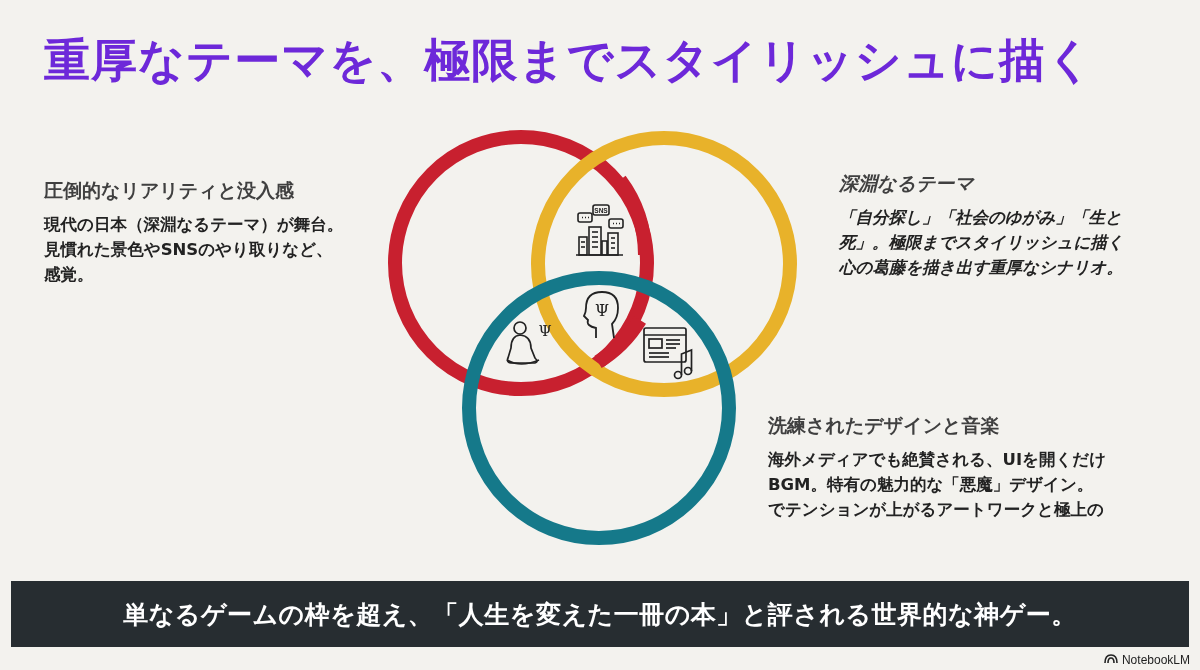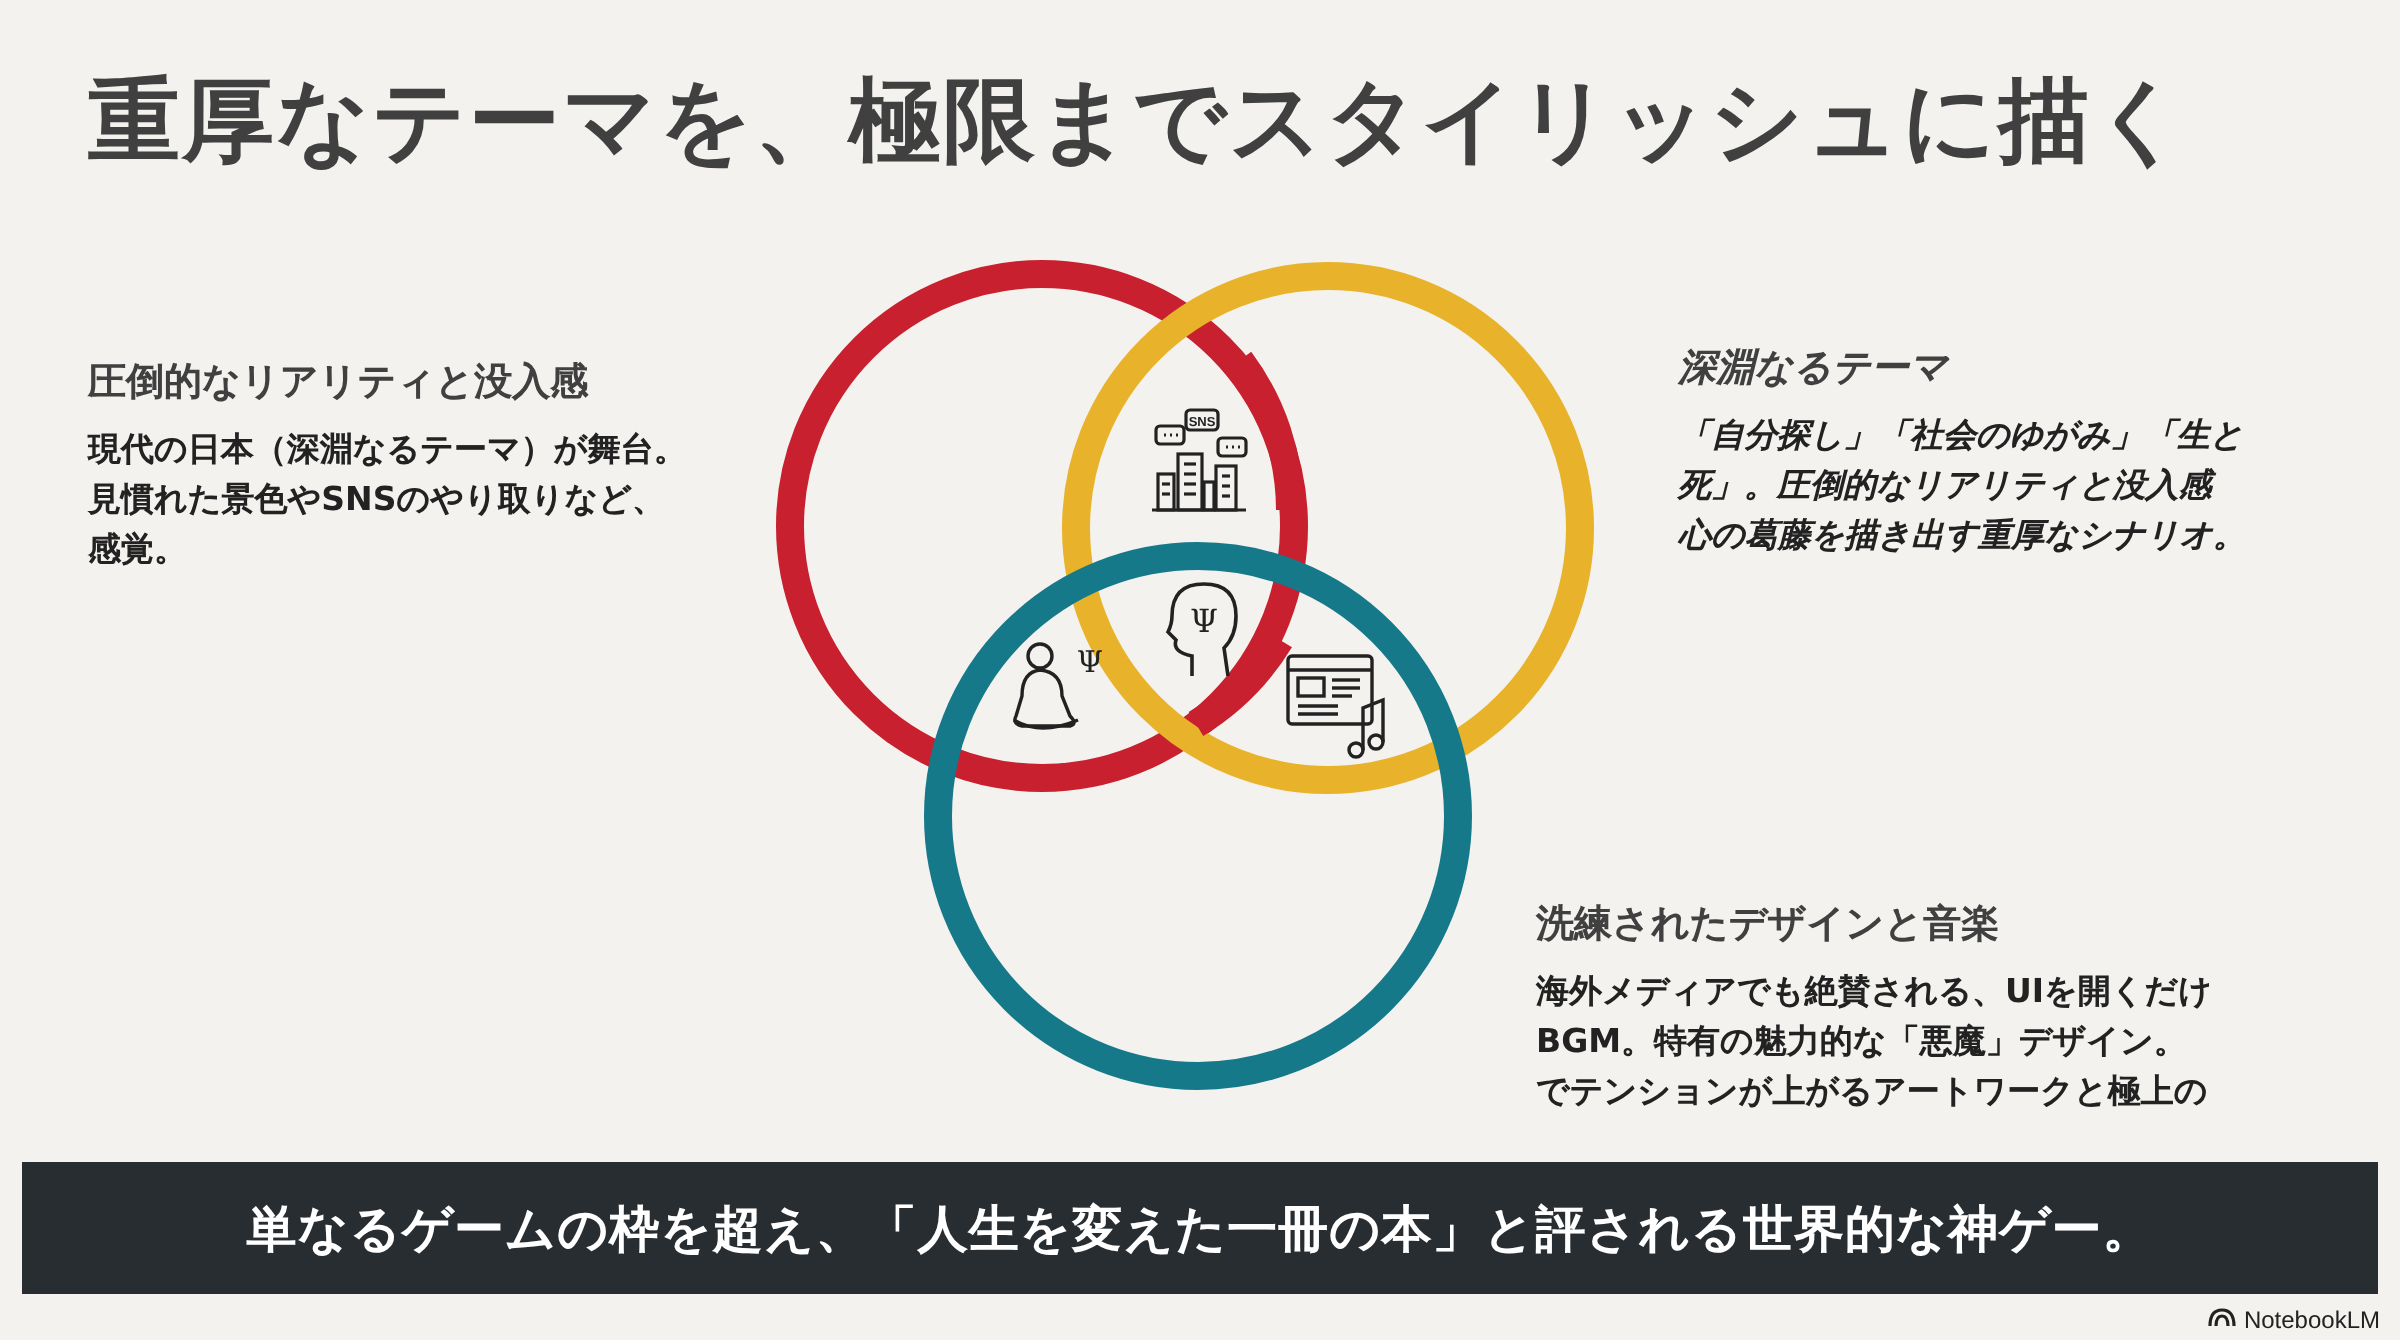--- a/index.html
+++ b/index.html
@@ -6,34 +6,34 @@
   body {
     width: 1200px; height: 670px; overflow: hidden;
     background: #f3f2ee;
     font-family: "DejaVu Sans", "Liberation Sans", sans-serif;
     color: #1d1d1d;
     position: relative;
   }
   .title {
     position: absolute; left: 44px; top: 30px;
     font-size: 46px; font-weight: bold; letter-spacing: 1px;
-    color: #404040; white-space: nowrap;
+    color: #6d28d9; white-space: nowrap;
   }
   .block { position: absolute; }
   .block h2 {
     margin: 0 0 8px 0; font-size: 19px; font-weight: bold; color: #404040;
     white-space: nowrap;
   }
   .block p {
     margin: 0; font-size: 16.5px; font-weight: bold; line-height: 25px; color: #222;
   }
   .block p span { display: block; white-space: nowrap; }
   #left-block { left: 44px; top: 178px; }
   #right-top-block { left: 839px; top: 171px; font-style: italic; }
-  #right-bottom-block { left: 768px; top: 413px; margin-top: 36px; }
+  #right-bottom-block { left: 768px; top: 413px; }
 
   .venn { position: absolute; left: 0; top: 0; width: 1200px; height: 670px; pointer-events: none; }
   .venn .icon { pointer-events: auto; }
 
   .banner {
     position: absolute; left: 11px; top: 581px; width: 1178px; height: 66px;
     background: #272d31;
     display: flex; align-items: center; justify-content: center;
   }
   .banner span {
@@ -56,21 +56,21 @@
     <span>現代の日本（深淵なるテーマ）が舞台。</span>
     <span>見慣れた景色やSNSのやり取りなど、</span>
     <span>感覚。</span>
   </p>
 </div>
 
 <div class="block" id="right-top-block">
   <h2>深淵なるテーマ</h2>
   <p>
     <span>「自分探し」「社会のゆがみ」「生と</span>
-    <span>死」。圧倒的なリアリティと没入感</span>
+    <span>死」。極限までスタイリッシュに描く</span>
     <span>心の葛藤を描き出す重厚なシナリオ。</span>
   </p>
 </div>
 
 <div class="block" id="right-bottom-block">
   <h2>洗練されたデザインと音楽</h2>
   <p>
     <span>海外メディアでも絶賛される、UIを開くだけ</span>
     <span>BGM。特有の魅力的な「悪魔」デザイン。</span>
     <span>でテンションが上がるアートワークと極上の</span>

